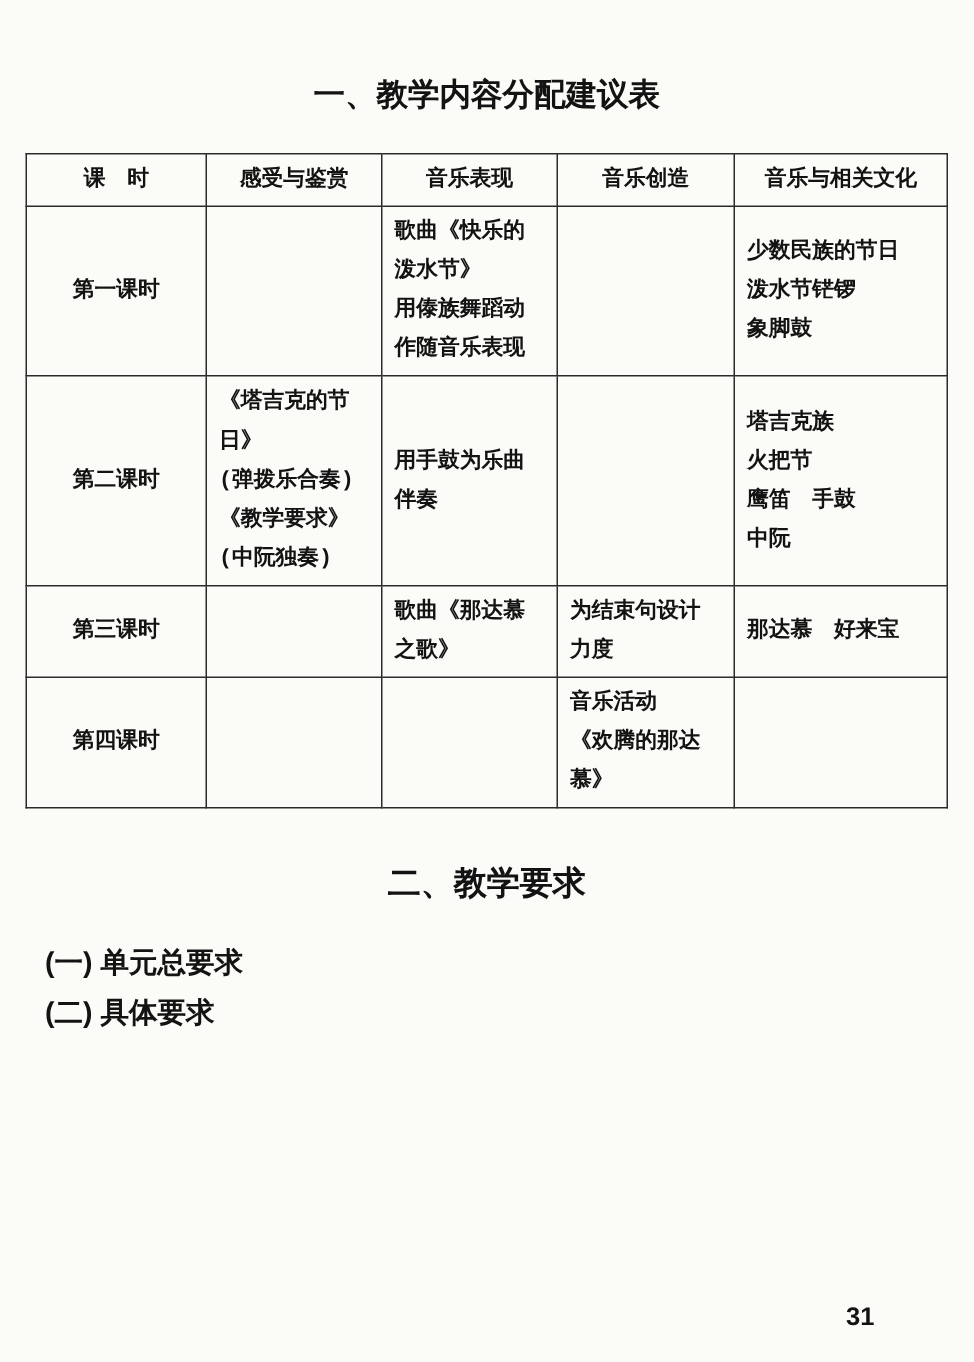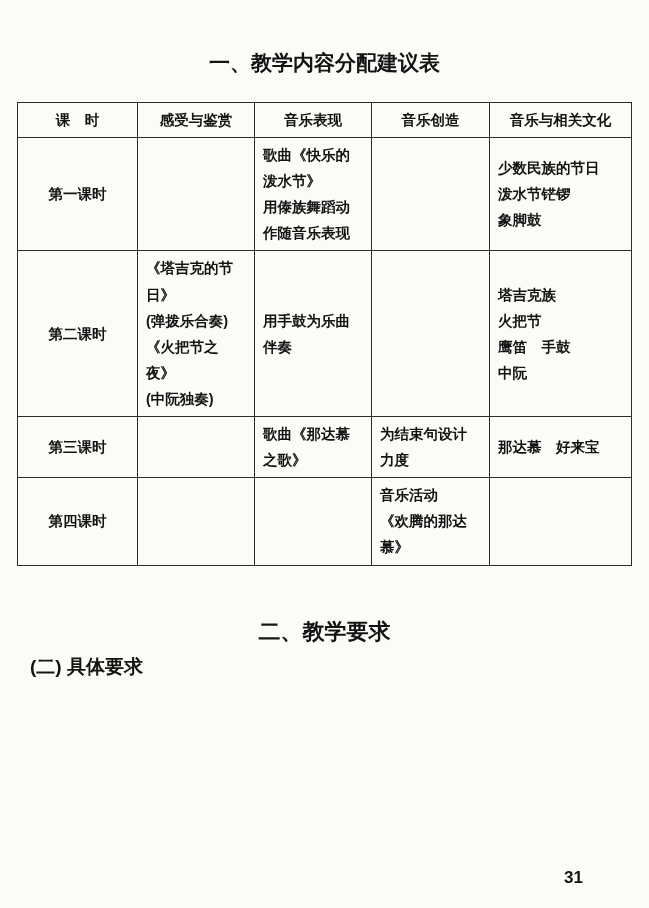--- a/index.html
+++ b/index.html
@@ -23,23 +23,24 @@
   .section-heading {
     margin: 0;
     text-align: center;
     font-weight: bold;
   }
   .section1-heading { padding-top: 49px; font-size: 21px; }
   .section2-heading { padding-top: 35px; font-size: 22px; }
 
   table.content-table {
     width: 614px;
-    margin: 25px auto 16px auto;
+    margin: 25px auto 0 auto;
     border-collapse: collapse;
     table-layout: fixed;
+    font-family: Liberation Mono, monospace;
   }
   .content-table th, .content-table td {
     border: 1.6px solid #2b2b2b;
     font-weight: bold;
     font-size: 14.5px;
     vertical-align: middle;
     padding: 4px 8px;
     line-height: 1.8;
     overflow: hidden;
   }
@@ -112,21 +113,21 @@
             <div>少数民族的节日</div>
             <div>泼水节铓锣</div>
             <div>象脚鼓</div>
           </td>
       </tr>
       <tr class="row-2">
         <td class="period-cell">第二课时</td>
         <td>
             <div>《塔吉克的节日》</div>
             <div>(弹拨乐合奏)</div>
-            <div>《火把节之夜》</div>
+            <div>《教学要求》</div>
             <div>(中阮独奏)</div>
           </td>
         <td>
             <div>用手鼓为乐曲伴奏</div>
           </td>
         <td></td>
         <td>
             <div>塔吉克族</div>
             <div>火把节</div>
             <div>鹰笛　手鼓</div>
@@ -154,19 +155,20 @@
             <div>音乐活动</div>
             <div>《欢腾的那达慕》</div>
           </td>
         <td></td>
       </tr>
     </tbody>
   </table>
 
   <h2 class="section-heading section2-heading">二、教学要求</h2>
 
+  <h3 class="sub-heading">(一) 单元总要求</h3>
 
 
   <h3 class="sub-heading second">(二) 具体要求</h3>
 
   <div class="page-number">31</div>
 
 </div>
 
 </body></html>

